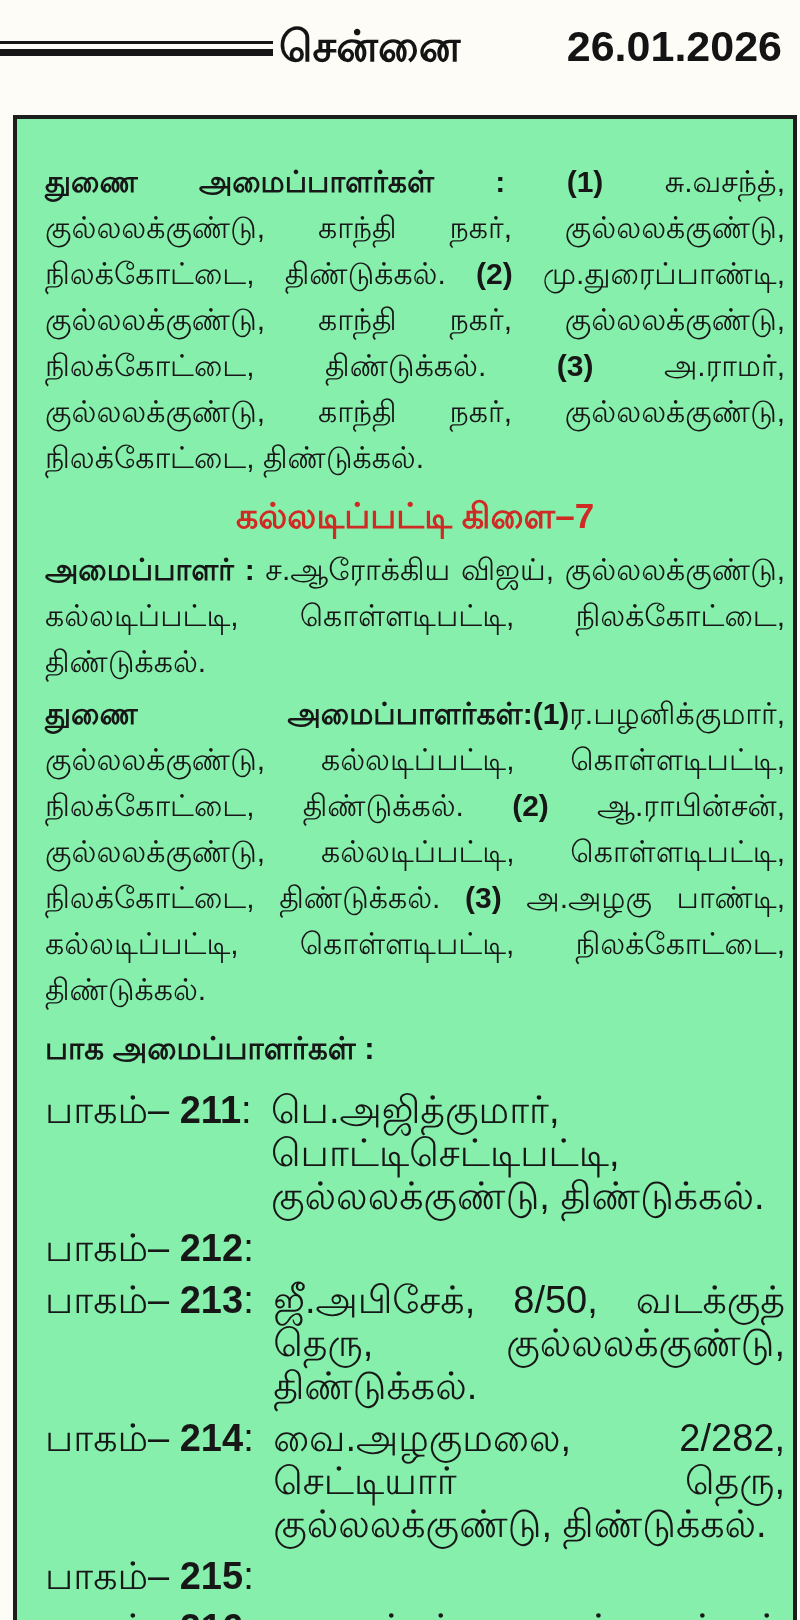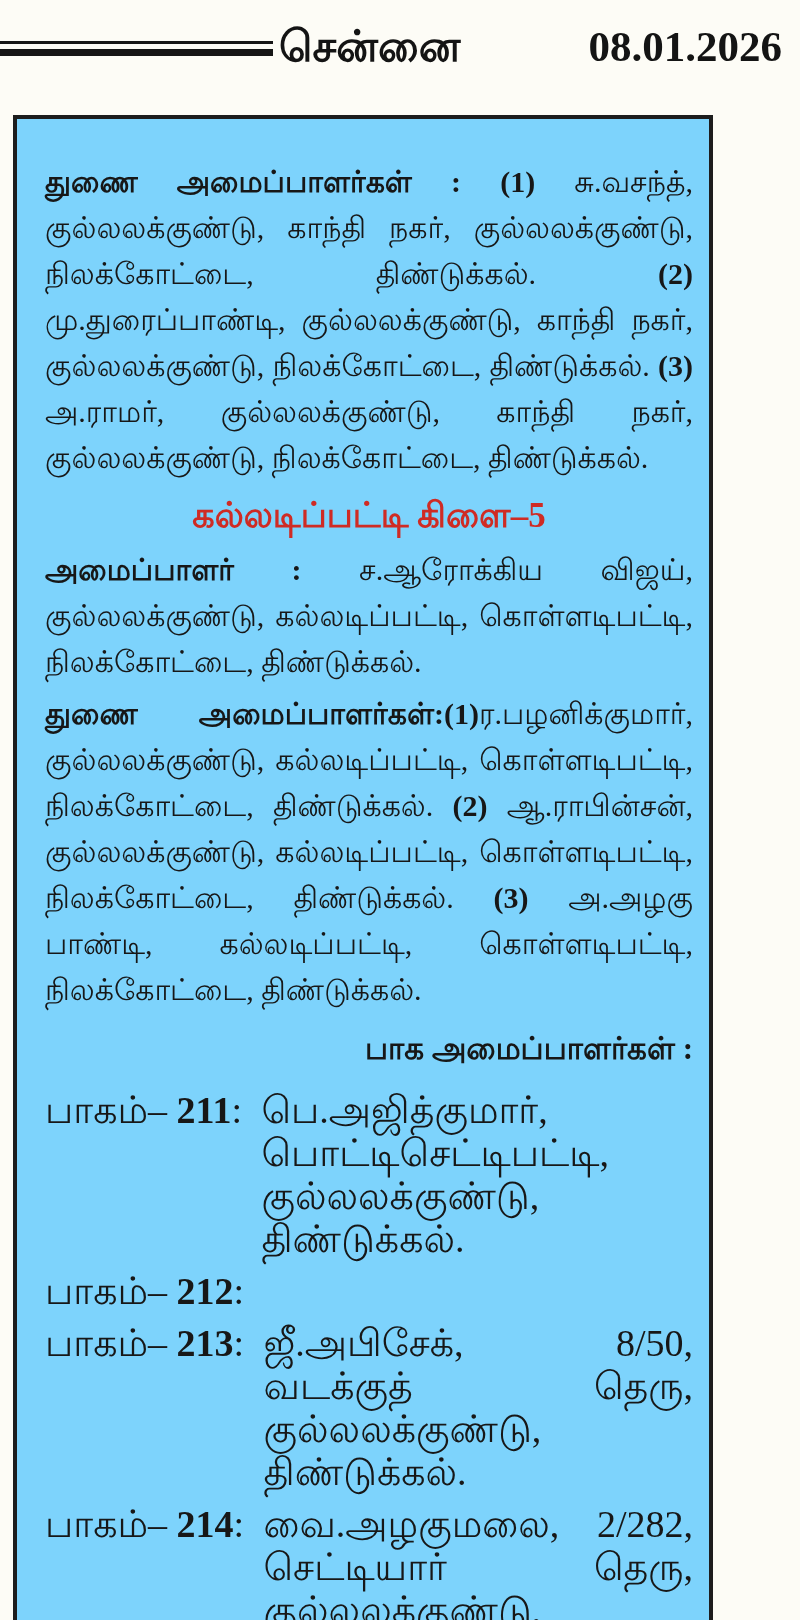--- a/index.html
+++ b/index.html
@@ -2,55 +2,55 @@
 <html lang="ta"><head>
 <meta charset="utf-8">
 <style>
   html,body { margin:0; padding:0; }
   .page {
     position:relative;
     width:800px; height:1620px;
     overflow:hidden;
     background:#fdfcf6;
     color:#171717;
-    font-family:Liberation Serif, serif;
+    font-family:Liberation Sans, sans-serif;
   }
   
   .rule-thin  { position:absolute; left:0; top:41px; width:273px; height:3px; background:#161616; }
   .rule-thick { position:absolute; left:0; top:49px; width:273px; height:7px; background:#161616; }
   .masthead {
     position:absolute; left:279px; right:18px; top:22px;
     display:flex; justify-content:space-between; align-items:baseline;
     font-size:43px; font-weight:700; color:#141414;
   }
   
   .frame {
     position:absolute; left:13px; top:115px;
-    width:700px; height:1505px;
+    width:784px; height:1505px;
     box-sizing:border-box;
     border:4px solid #1d1d1d; border-bottom:none;
-    background:#7dd3fc;
-    padding:40px 16px 0 28px;
+    background:#86efac;
+    padding:40px 8px 0 28px;
   }
   .para {
     font-size:30px; line-height:46px;
     text-align:justify;
     margin:0 0 6px 0;
   }
   .para .lead { font-weight:700; }
   .b { font-weight:700; }
   .branch-heading {
     text-align:center;
     color:#cf2b24;
     font-weight:700;
     font-size:35px; line-height:46px;
     margin:12px 0 8px 0;
   }
   .ward-heading {
-    text-align:right;
+    text-align:left;
     font-weight:700;
     font-size:31px; line-height:40px;
     margin:16px 0 20px 0;
   }
   .ward-row {
     display:flex;
     font-size:38px; line-height:43px;
     margin-bottom:9px;
   }
   .ward-label { flex:0 0 176px; white-space:nowrap; }
@@ -61,28 +61,28 @@
 </head>
 <body>
 
 <div class="page">
 
   <div class="rule-thin"></div>
   <div class="rule-thick"></div>
 
   <div class="masthead">
     <span>சென்னை</span>
-    <span>08.01.2026</span>
+    <span>26.01.2026</span>
   </div>
 
   <div class="frame">
 
     <p class="para"><span class="lead">துணை அமைப்பாளர்கள் : </span><span><span class="b">(1)</span><span> சு.வசந்த், குல்லலக்குண்டு, காந்தி நகர், குல்லலக்குண்டு, நிலக்கோட்டை, திண்டுக்கல். </span><span class="b">(2)</span><span> மு.துரைப்பாண்டி, குல்லலக்குண்டு, காந்தி நகர், குல்லலக்குண்டு, நிலக்கோட்டை, திண்டுக்கல். </span><span class="b">(3)</span><span> அ.ராமர், குல்லலக்குண்டு, காந்தி நகர், குல்லலக்குண்டு, நிலக்கோட்டை, திண்டுக்கல்.</span></span></p>
 
-    <div class="branch-heading">கல்லடிப்பட்டி கிளை–5</div>
+    <div class="branch-heading">கல்லடிப்பட்டி கிளை–7</div>
 
     <p class="para"><span class="lead">அமைப்பாளர் : </span><span>ச.ஆரோக்கிய விஜய், குல்லலக்குண்டு, கல்லடிப்பட்டி, கொள்ளடிபட்டி, நிலக்கோட்டை, திண்டுக்கல்.</span></p>
 
     <p class="para"><span class="lead">துணை அமைப்பாளர்கள்:</span><span><span class="b">(1)</span><span>ர.பழனிக்குமார், குல்லலக்குண்டு, கல்லடிப்பட்டி, கொள்ளடிபட்டி, நிலக்கோட்டை, திண்டுக்கல். </span><span class="b">(2)</span><span> ஆ.ராபின்சன், குல்லலக்குண்டு, கல்லடிப்பட்டி, கொள்ளடிபட்டி, நிலக்கோட்டை, திண்டுக்கல். </span><span class="b">(3)</span><span> அ.அழகு பாண்டி, கல்லடிப்பட்டி, கொள்ளடிபட்டி, நிலக்கோட்டை, திண்டுக்கல்.</span></span></p>
 
     <div class="ward-heading">பாக அமைப்பாளர்கள் :</div>
 
     <div class="ward-row">
       <span class="ward-label"><span>பாகம்– </span><span class="ward-num">211</span></span>
       <span class="ward-colon">:</span>

